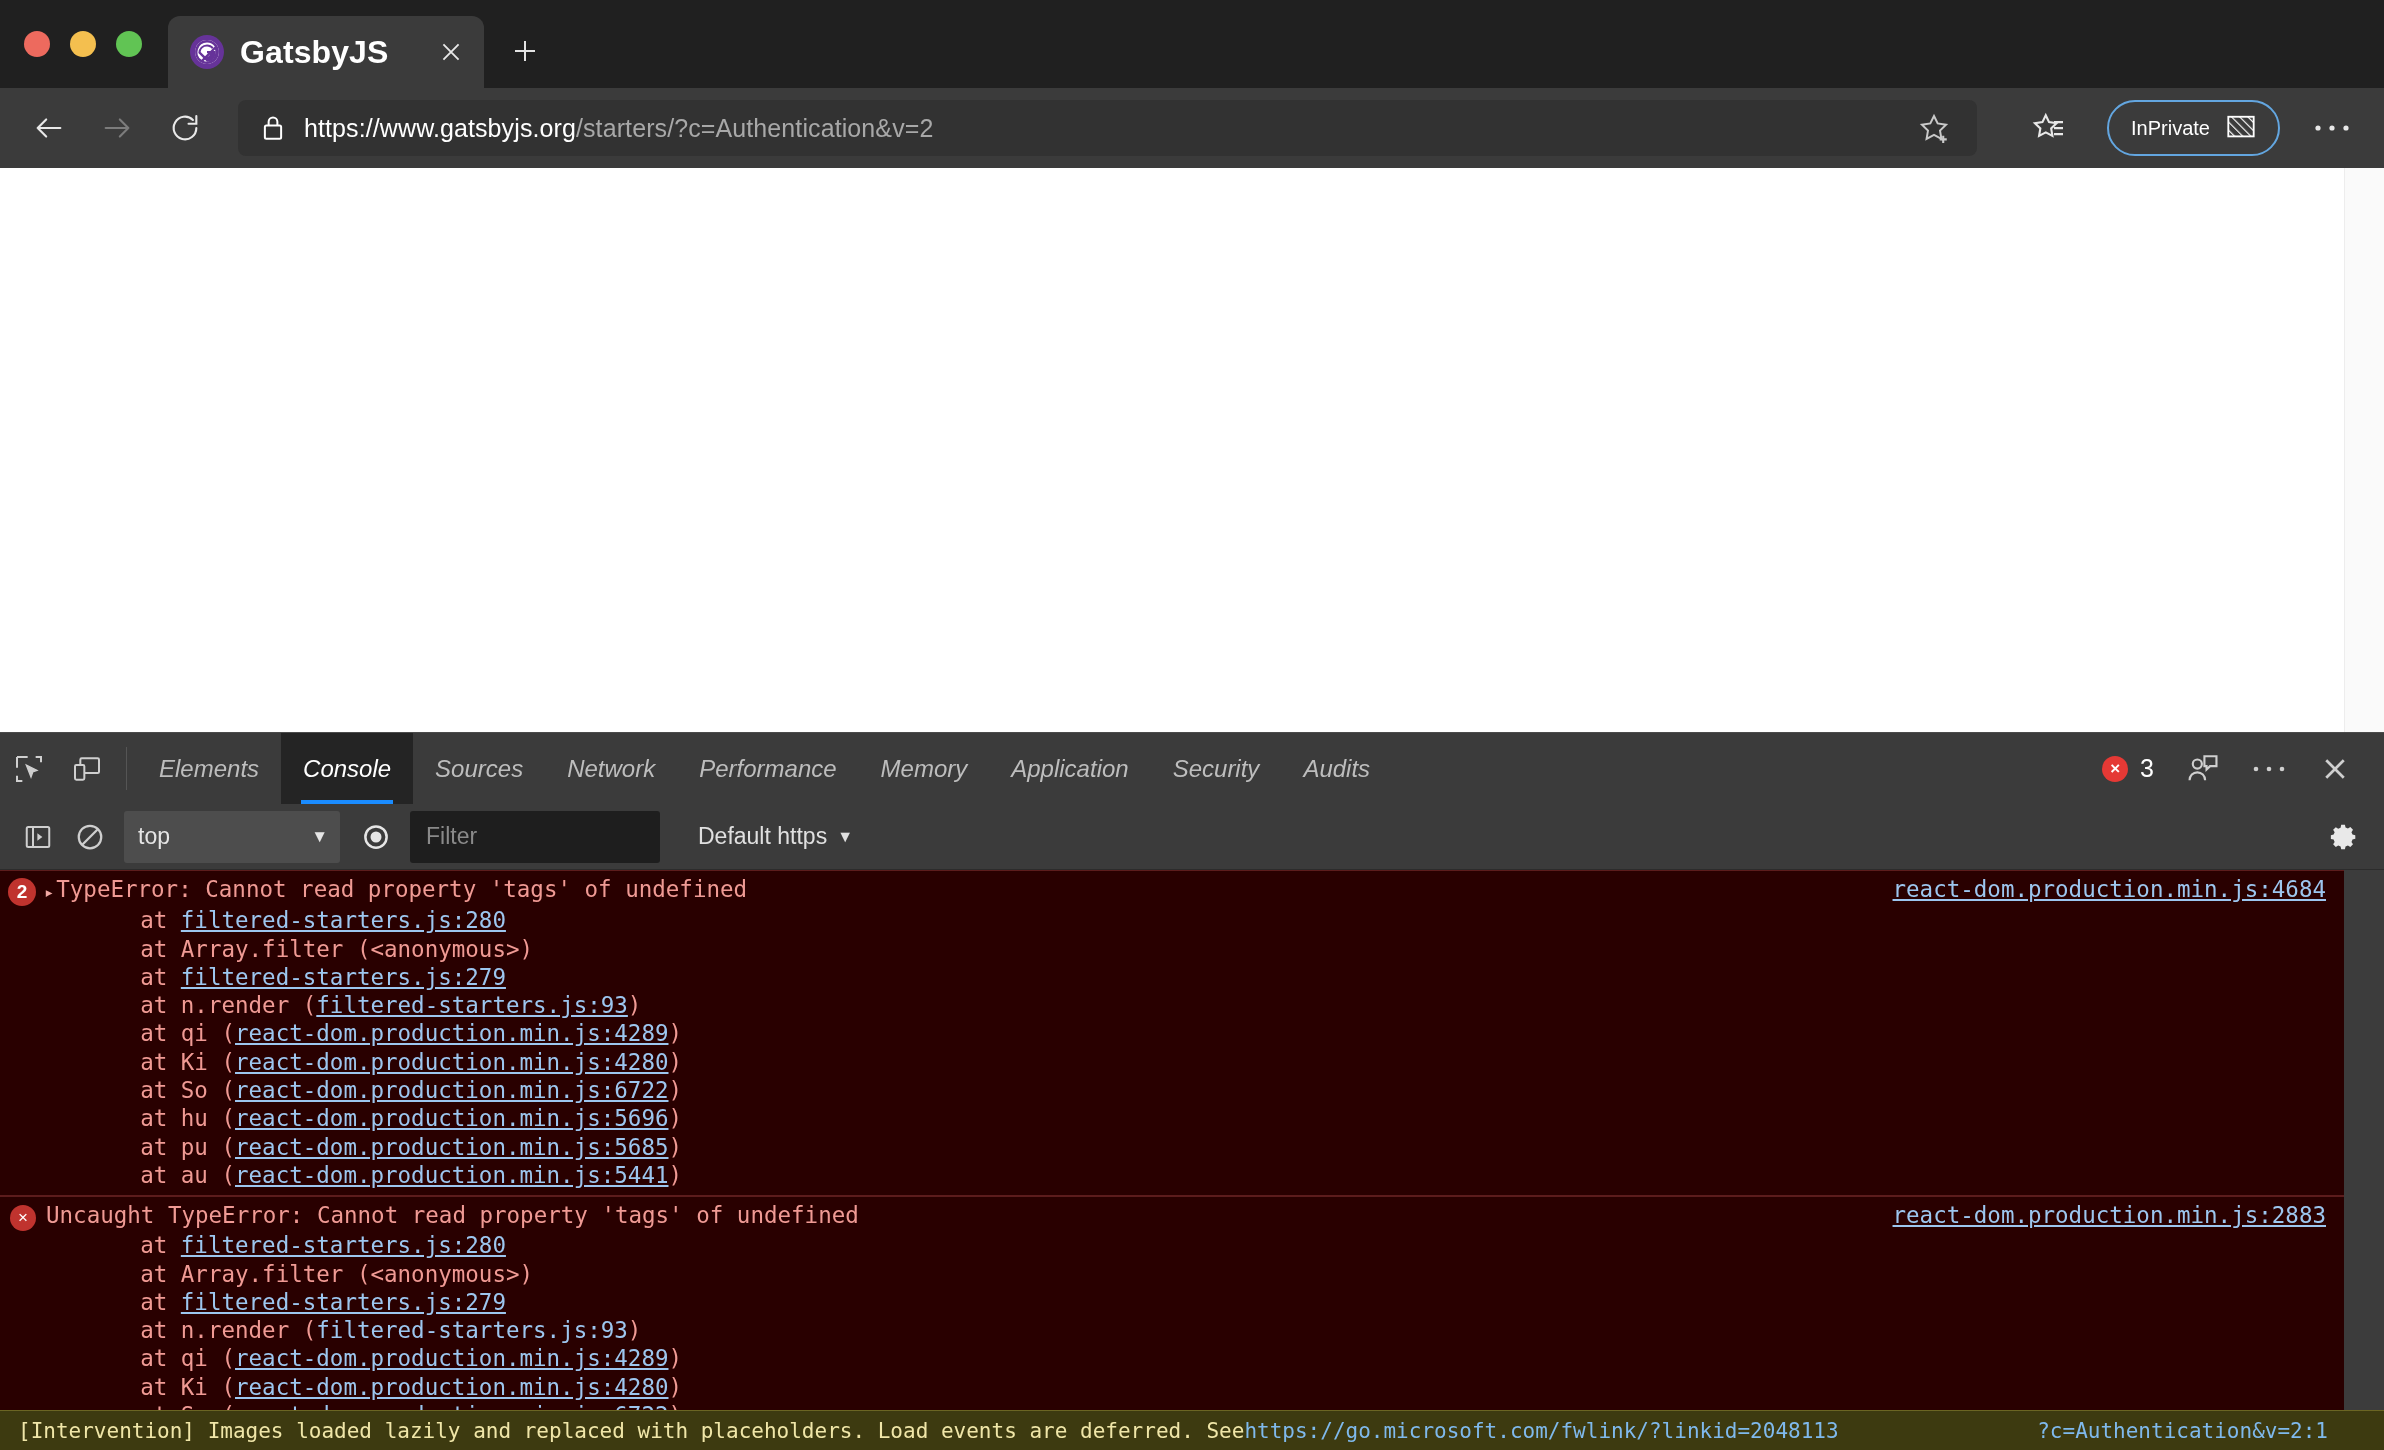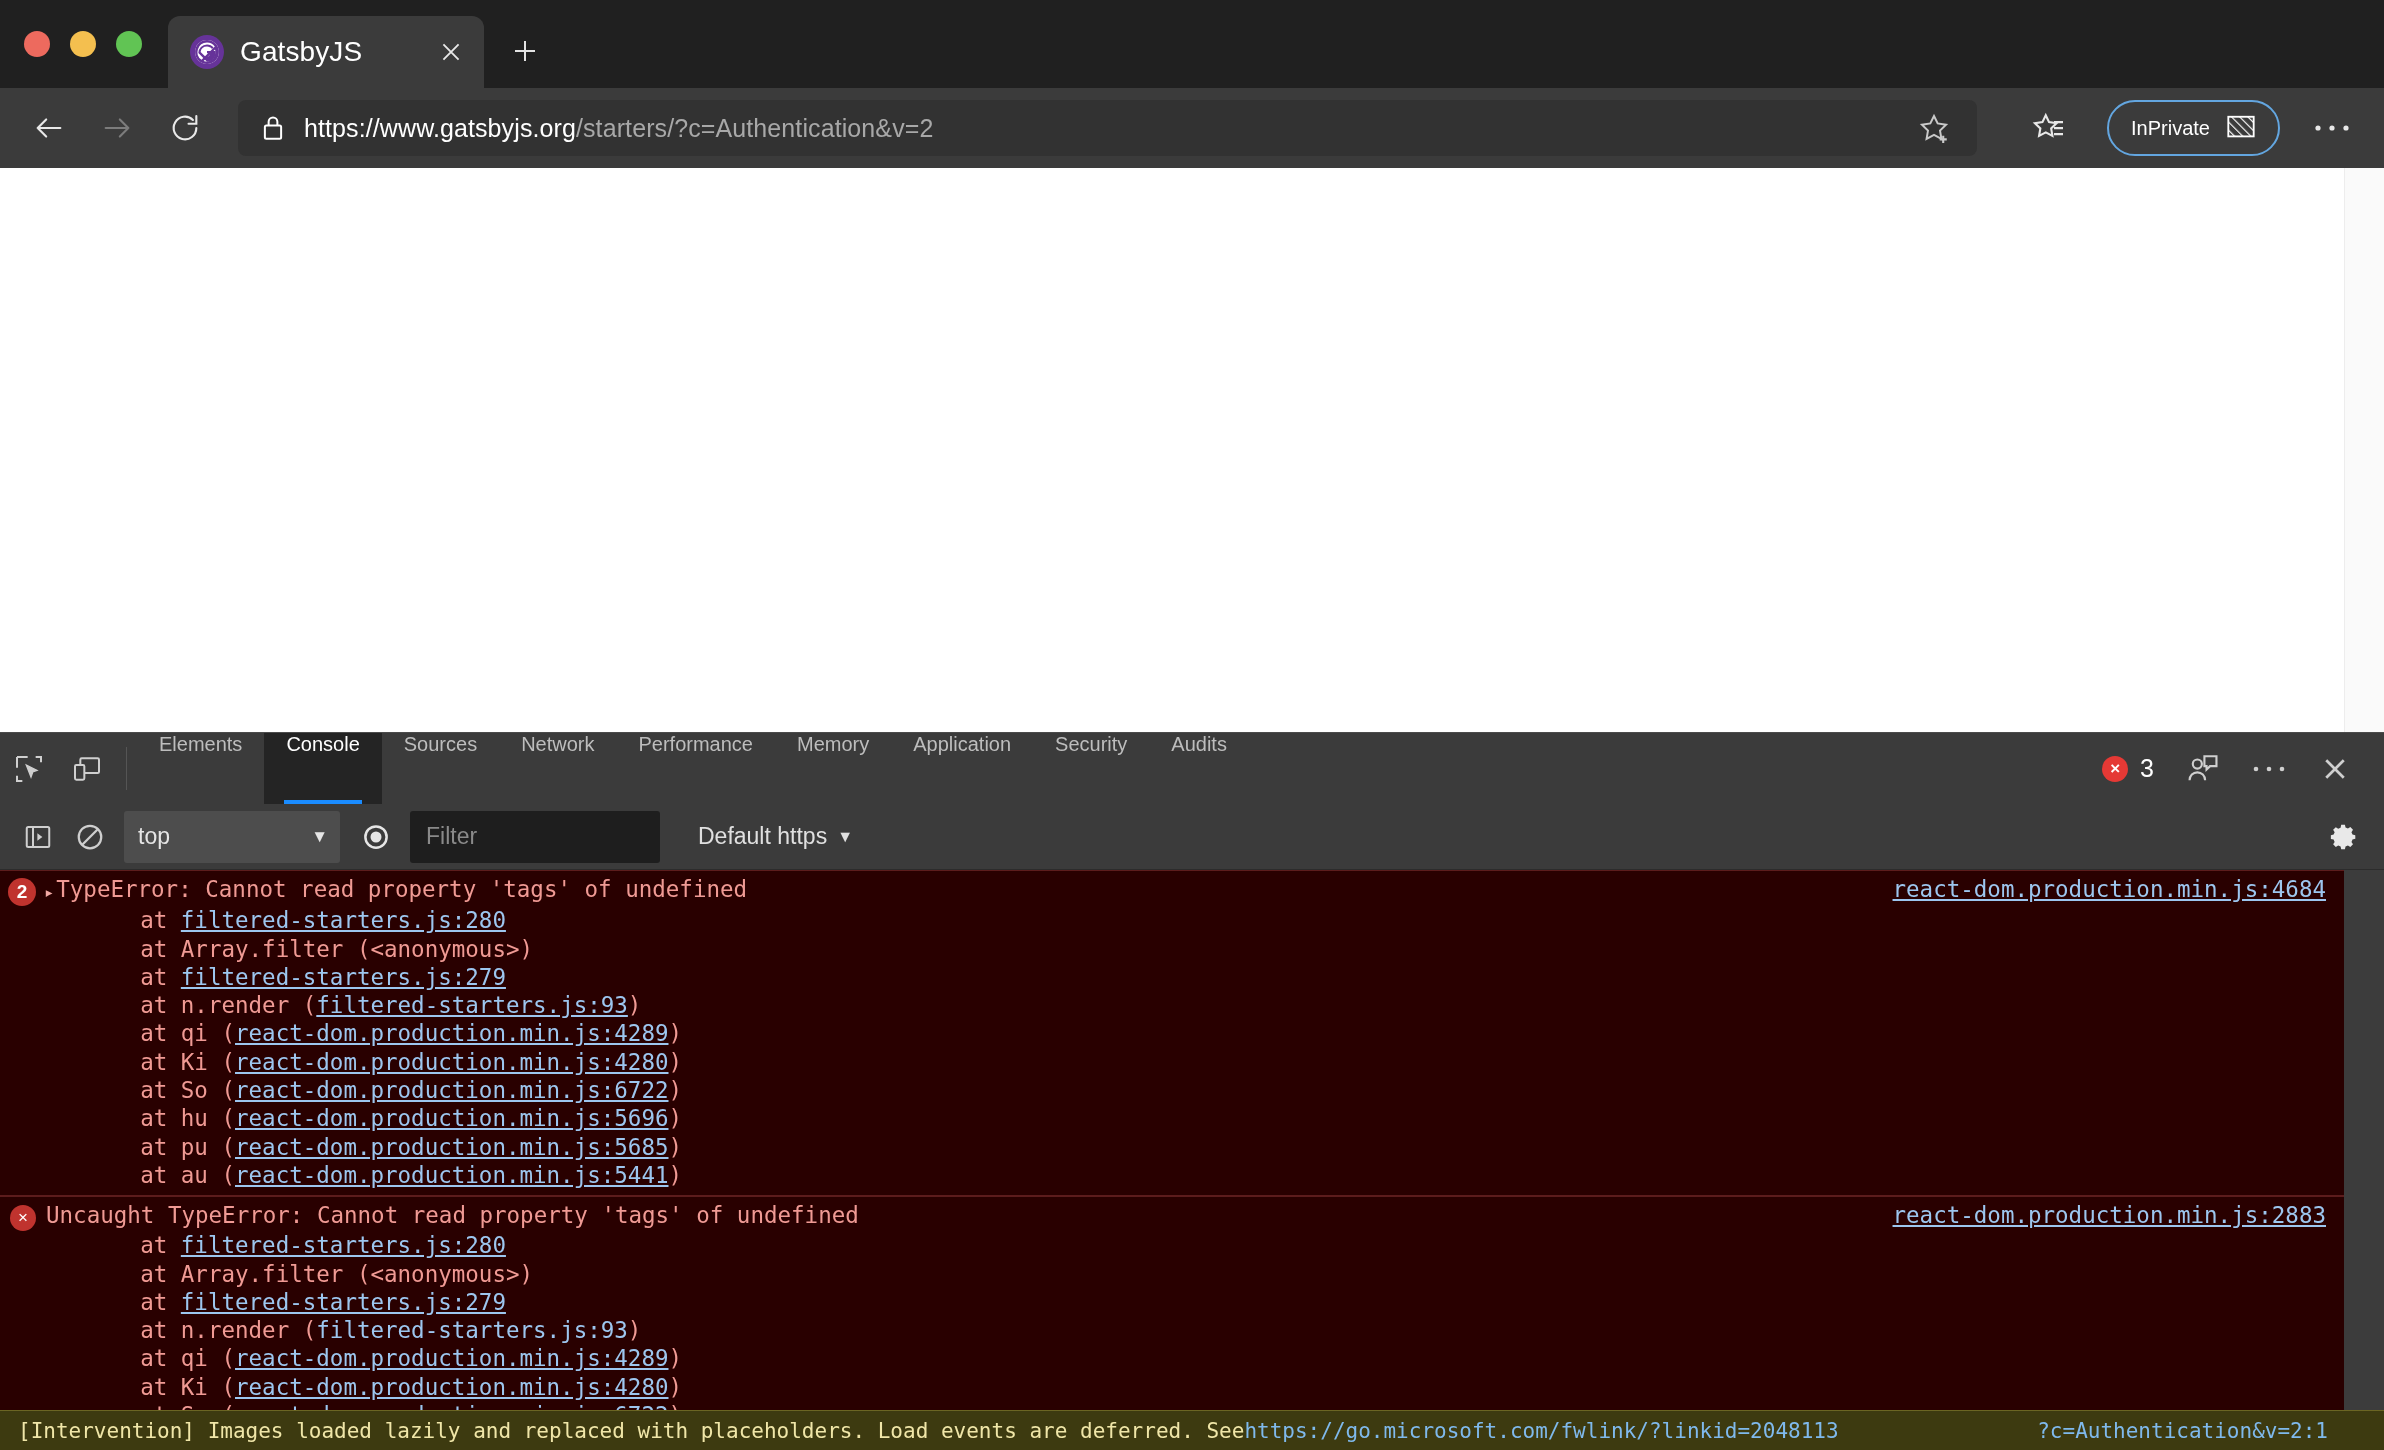--- a/index.html
+++ b/index.html
@@ -27,22 +27,22 @@
     width: 316px; height: 72px; background: #3b3b3b;
     border-radius: 12px 12px 0 0; display: flex; align-items: center;
     padding: 0 14px 0 22px; gap: 16px; position: relative;
   }
   .favicon {
     width: 34px; height: 34px; border-radius: 50%;
     background: #663399; display: flex; align-items: center; justify-content: center;
     flex: 0 0 34px;
   }
   .tab-title {
-    color: #ffffff; font-size: 28px; letter-spacing: .1px;
-    white-space: nowrap; overflow: hidden; text-overflow: ellipsis; flex: 1;
+    color: #ffffff; font-size: 32px; letter-spacing: .1px;
+    white-space: nowrap; overflow: hidden; text-overflow: ellipsis; flex: 1; font-weight: bold;
   }
   .tab-close {
     width: 38px; height: 38px; display: flex; align-items: center; justify-content: center;
     color: #e8e8e8; flex: 0 0 38px;
   }
   .newtab {
     width: 62px; height: 62px; margin-left: 10px; margin-bottom: 6px;
     display: flex; align-items: center; justify-content: center; color: #e3e3e3;
   }
 
@@ -82,22 +82,22 @@
   
   .devtools { flex: 1; background: #242424; display: flex; flex-direction: column; min-height: 0; }
   .dt-tabbar {
     height: 72px; background: #3b3b3b; display: flex; align-items: stretch;
     border-top: 1px solid #4b4b4b; flex: 0 0 72px;
   }
   .dt-iconbtn { width: 58px; display:flex; align-items:center; justify-content:center; color:#cfcfcf; }
   .dt-sep { width: 1px; background: #555; margin: 14px 10px; }
   .dt-tabs { display: flex; align-items: stretch; }
   .dt-tab {
-    display: flex; align-items: flex-start; padding: 0 22px; color: #bdbdbd; font-size: 20px;
-    position: relative; white-space: nowrap;
+    display: flex; align-items: center; padding: 0 22px; color: #bdbdbd; font-size: 24px;
+    position: relative; white-space: nowrap; font-style: italic;
   }
   .dt-tab.active { background: #242424; color: #ffffff; }
   .dt-tab.active::after {
     content: ""; position: absolute; left: 20px; right: 20px; bottom: 0; height: 4px; background: #1a8cff;
   }
   .dt-right { margin-left: auto; display: flex; align-items: center; gap: 4px; padding-right: 18px; }
   .err-badge { display: flex; align-items: center; gap: 12px; padding: 0 14px; }
   .err-circle {
     width: 26px; height: 26px; border-radius: 50%; background: #e53935;
     display: flex; align-items: center; justify-content: center; color: #fff; font-size: 17px; font-weight: bold;

